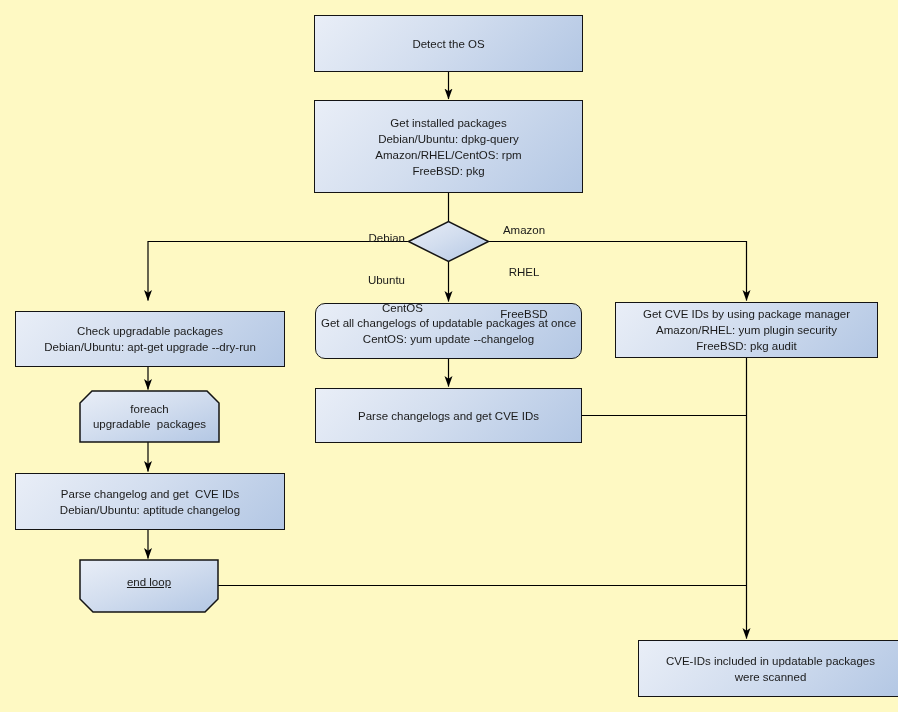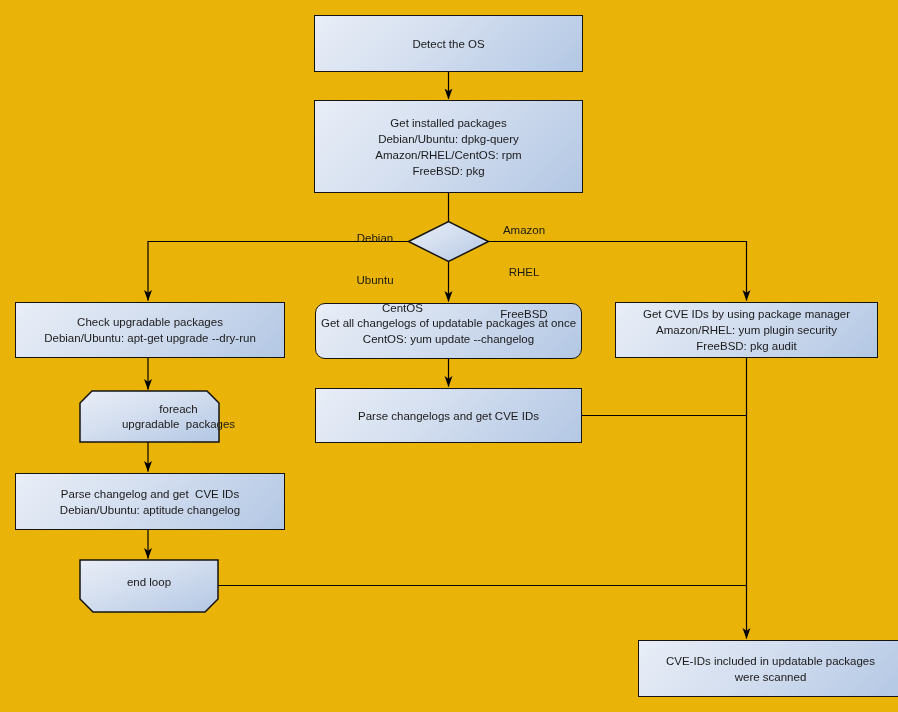--- a/index.html
+++ b/index.html
@@ -1,17 +1,17 @@
 <!DOCTYPE html>
 <html><head>
 <meta charset="utf-8">
 <style>
   html,body{margin:0;padding:0;background:#ffffff;}
   #canvas{
-    position:relative;width:898px;height:712px;background:#eab308;overflow:hidden;
+    position:relative;width:898px;height:712px;background:#fef9c3;overflow:hidden;
     font-family:"Liberation Sans","DejaVu Sans",sans-serif;color:#1a1a1a;
   }
   #connector-layer{position:absolute;left:0;top:0;width:898px;height:712px;}
   .node{
     position:absolute;display:flex;flex-direction:column;align-items:center;justify-content:center;
     background:linear-gradient(135deg,#e9eef7 0%,#d3deef 45%,#b3c7e4 100%);
     border:1.5px solid #141414;box-sizing:border-box;
     font-size:11.5px;line-height:16px;text-align:center;
   }
   .node span{white-space:pre;display:block;}
@@ -62,21 +62,21 @@
     <span>Detect the OS</span>
   </div>
 
   <div class="node" style="left:314px;top:100px;width:269px;height:93px;">
     <span>Get installed packages</span>
     <span>Debian/Ubuntu: dpkg-query</span>
     <span>Amazon/RHEL/CentOS: rpm</span>
     <span>FreeBSD: pkg</span>
   </div>
 
-  <div class="node" style="left:15px;top:302px;width:270px;height:56px;">
+  <div class="node" style="left:15px;top:311px;width:270px;height:56px;">
     <span>Check upgradable packages</span>
     <span>Debian/Ubuntu: apt-get upgrade --dry-run</span>
   </div>
 
   <div class="node" style="left:15px;top:473px;width:270px;height:57px;">
     <span>Parse changelog and get  CVE IDs</span>
     <span>Debian/Ubuntu: aptitude changelog</span>
   </div>
 
   <div class="node" style="left:315px;top:303px;width:267px;height:56px;border-radius:10px;">
@@ -92,30 +92,30 @@
     <span>Get CVE IDs by using package manager</span>
     <span>Amazon/RHEL: yum plugin security</span>
     <span>FreeBSD: pkg audit</span>
   </div>
 
   <div class="node" style="left:638px;top:640px;width:265px;height:57px;">
     <span>CVE-IDs included in updatable packages</span>
     <span>were scanned</span>
   </div>
 
-  <div class="shape-label" style="left:80px;top:391px;width:139px;height:51px;padding-left:29px;">
+  <div class="shape-label" style="left:80px;top:391px;width:139px;height:51px;">
     <span style="white-space:pre;">foreach</span>
     <span style="white-space:pre;">upgradable  packages</span>
   </div>
 
   <div class="shape-label" style="left:80px;top:558px;width:138px;height:48px;">
-    <span style="white-space:pre;">end loop</span>
+    <span style="white-space:pre;text-decoration:underline;">end loop</span>
   </div>
 
-  <div class="edge-label" style="left:345px;top:203px;width:60px;">
+  <div class="edge-label" style="left:345px;top:203px;width:60px;text-align:right;">
     <div>Debian</div>
     <div>Ubuntu</div>
   </div>
 
   <div class="edge-label" style="left:493px;top:195px;width:62px;">
     <div>Amazon</div>
     <div>RHEL</div>
     <div>FreeBSD</div>
   </div>
 

